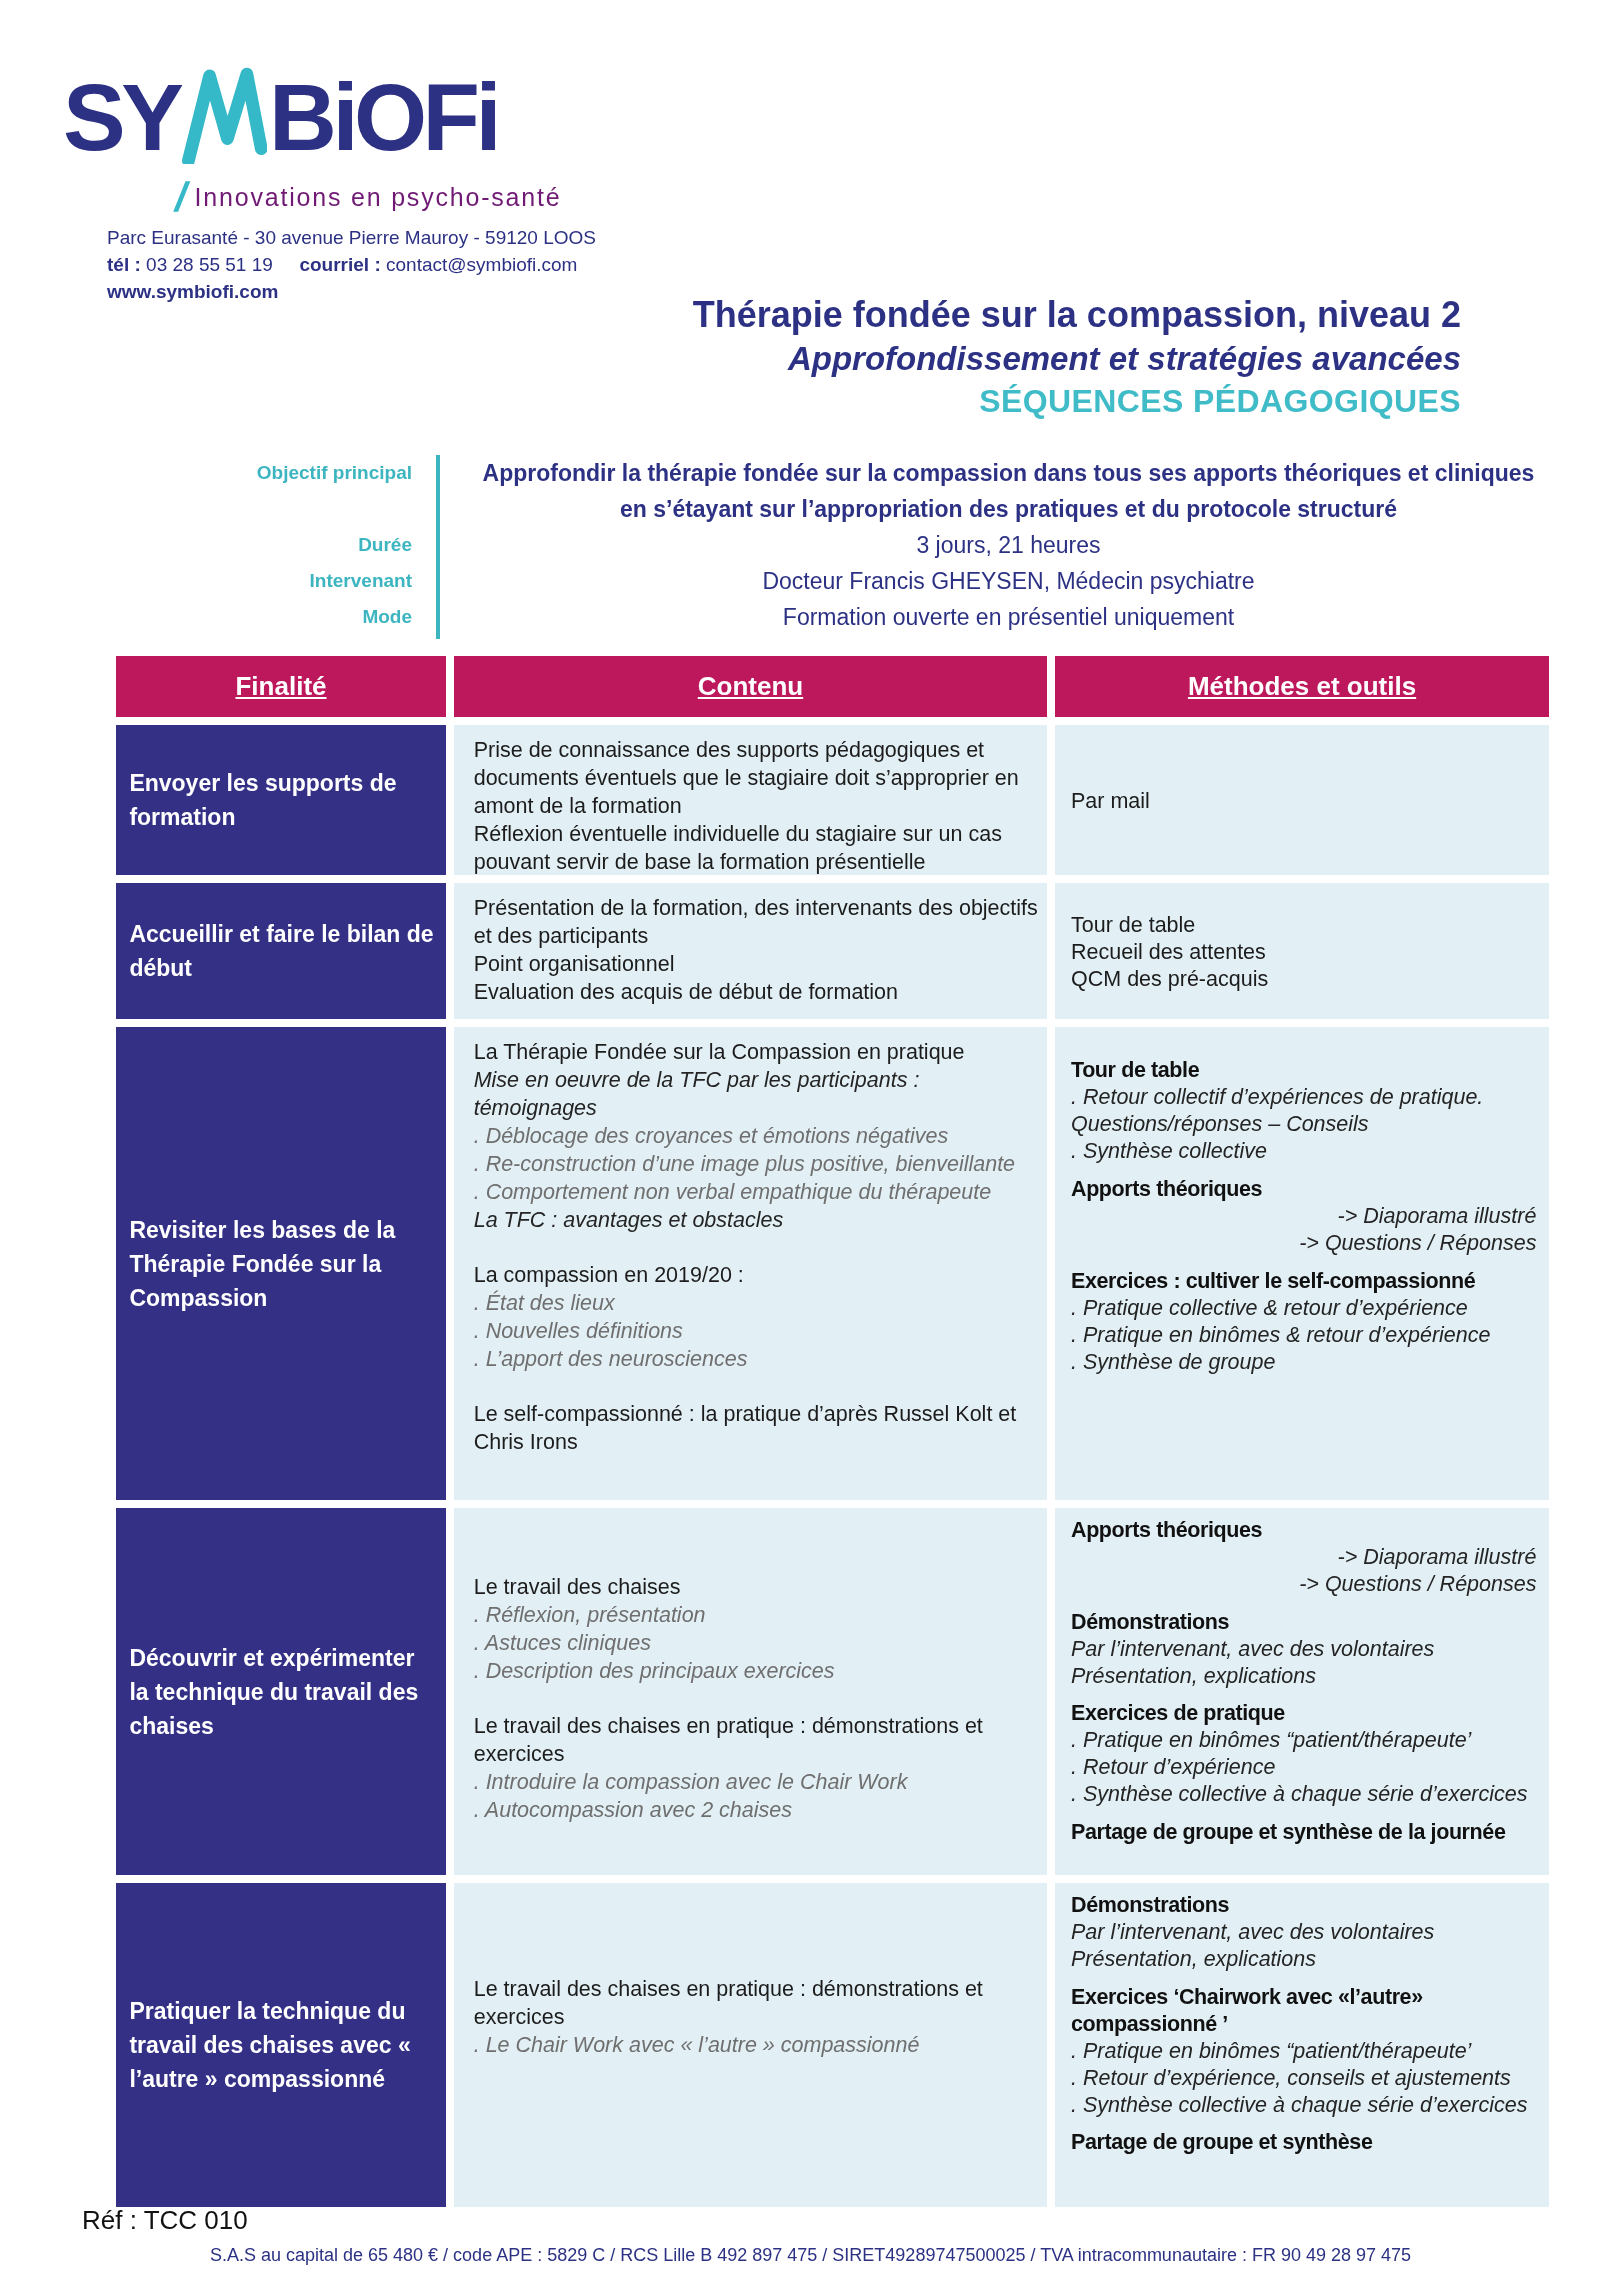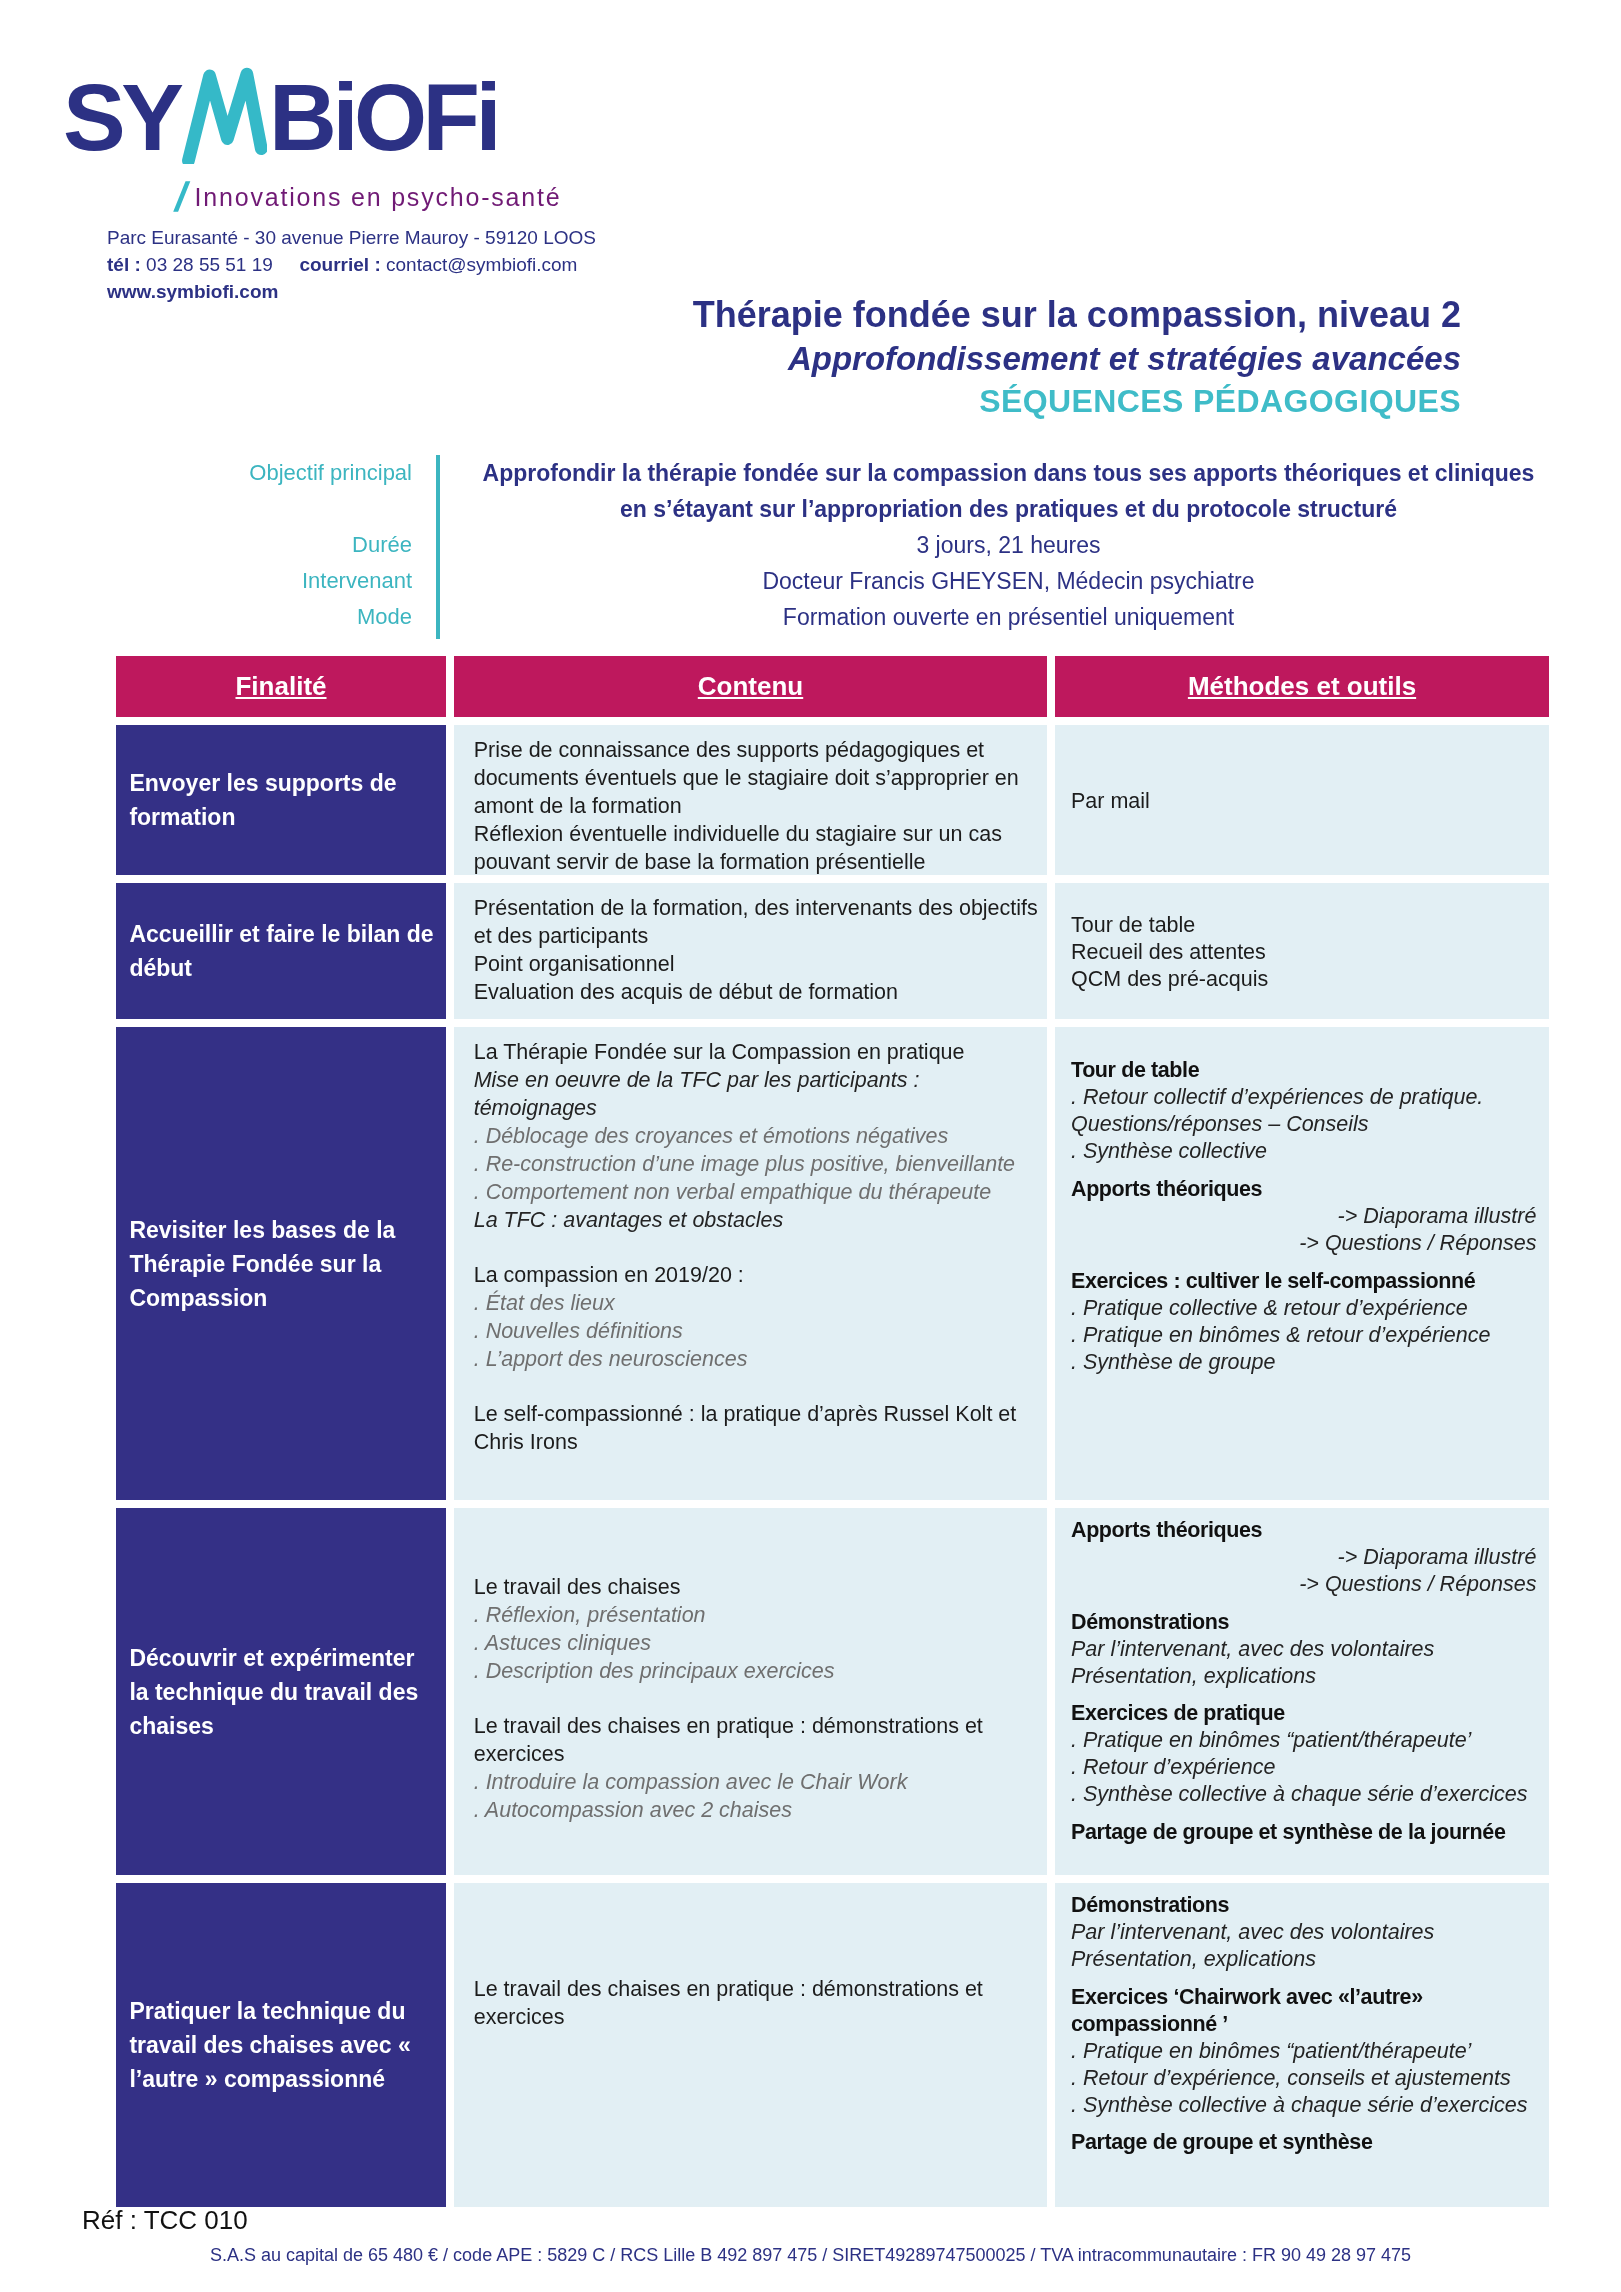--- a/index.html
+++ b/index.html
@@ -17,21 +17,21 @@
   .contact .bold{font-weight:bold;}
   .contact .sp2{display:inline-block;width:16px;}
   .website{font-weight:bold;}
   
   .title-block{position:absolute;right:88px;top:292px;width:985px;text-align:right;color:#2c3184;}
   .title-1{font-size:36px;font-weight:bold;line-height:45px;}
   .title-2{font-size:33px;font-weight:bold;font-style:italic;line-height:43px;}
   .title-3{font-size:32px;font-weight:bold;color:#3fbcc8;line-height:43px;letter-spacing:0.4px;}
   
   .info-labels{position:absolute;left:116px;top:455px;width:296px;text-align:right;
-               color:#3cb5c0;font-weight:normal;font-size:22px;}
+               color:#3cb5c0;font-weight:bold;font-size:19px;}
   .info-label{line-height:36px;min-height:36px;}
   .info-divider{position:absolute;left:436px;top:455px;width:3.6px;height:184px;background:#3cb5c0;}
   .info-right{position:absolute;left:466px;top:455px;width:1085px;text-align:center;color:#2c3184;}
   .objective{font-weight:bold;font-size:23px;line-height:36px;}
   .info-detail{font-size:23px;line-height:36px;}
   
   .seq-table{position:absolute;left:116px;top:656px;width:1433px;display:flex;flex-direction:column;row-gap:8px;}
   .thead{display:flex;column-gap:8px;height:61px;}
   .hcell{background:#be185d;color:#ffffff;font-weight:bold;font-size:26px;
          display:flex;align-items:center;justify-content:center;text-decoration:underline;}
@@ -218,20 +218,21 @@
         </div>
         <div class="trow" style="height: 324px;">
           <div class="fin c1">
             <span>Pratiquer la technique du travail des chaises avec « l’autre » compassionné</span>
           </div>
           <div class="cell contenu c2">
             <div class="sp"></div>
             <div class="sp"></div>
             <div class="sp"></div>
             <div class="ln p">Le travail des chaises en pratique : démonstrations et exercices</div>
+            <div class="ln g">. Le Chair Work avec « l’autre » compassionné</div>
           </div>
           <div class="cell methodes c3">
             <div class="ln b">Démonstrations</div>
             <div class="ln i">Par l’intervenant, avec des volontaires</div>
             <div class="ln i">Présentation, explications</div>
             <div class="sp"></div>
             <div class="ln b">Exercices ‘Chairwork avec «l’autre» compassionné ’</div>
             <div class="ln i">. Pratique en binômes “patient/thérapeute’</div>
             <div class="ln i">. Retour d’expérience, conseils et ajustements</div>
             <div class="ln i">. Synthèse collective à chaque série d’exercices</div>

